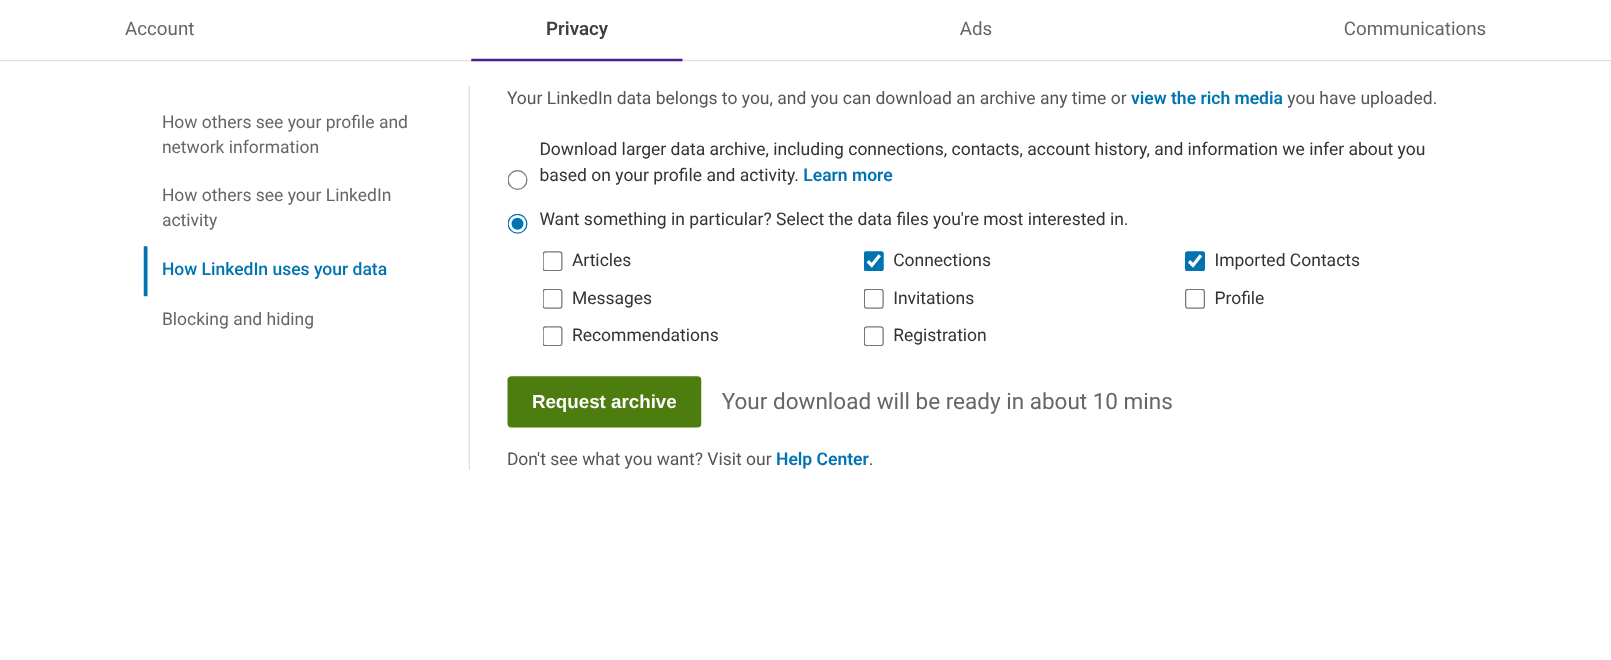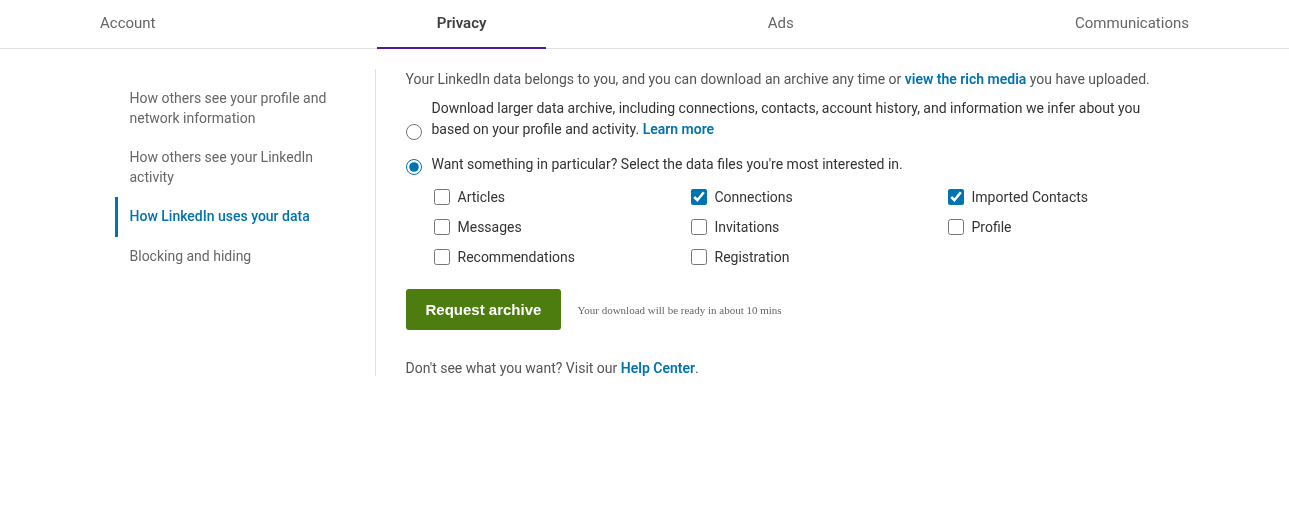--- a/index.html
+++ b/index.html
@@ -64,21 +64,21 @@
     .main-content {
       flex: 1;
       padding: 0 30px;
       border-left: 1px solid #e0e0e0;
     }
 
     .description-text {
       color: #555;
       font-size: 14px;
       line-height: 1.5;
-      margin-bottom: 8px;
+      margin-bottom: 20px;
     }
     .description-text a {
       color: #0073b1;
       text-decoration: none;
       font-weight: 600;
     }
 
     
     .radio-option {
       display: flex;
@@ -144,26 +144,25 @@
       border: none;
       padding: 12px 20px;
       font-size: 15px;
       font-weight: 600;
       border-radius: 3px;
       cursor: pointer;
       white-space: nowrap;
     }
     .action-note {
       color: #666;
-      font-size: 11px;
-      font-family: Liberation Serif, serif;
+      font-size: 18px;
     }
 
     .help-text {
-      margin-top: 30px;
+      margin-top: 18px;
       font-size: 14px;
       color: #555;
     }
     .help-text a {
       color: #0073b1;
       text-decoration: none;
       font-weight: 600;
     }
   </style>
 </head>

